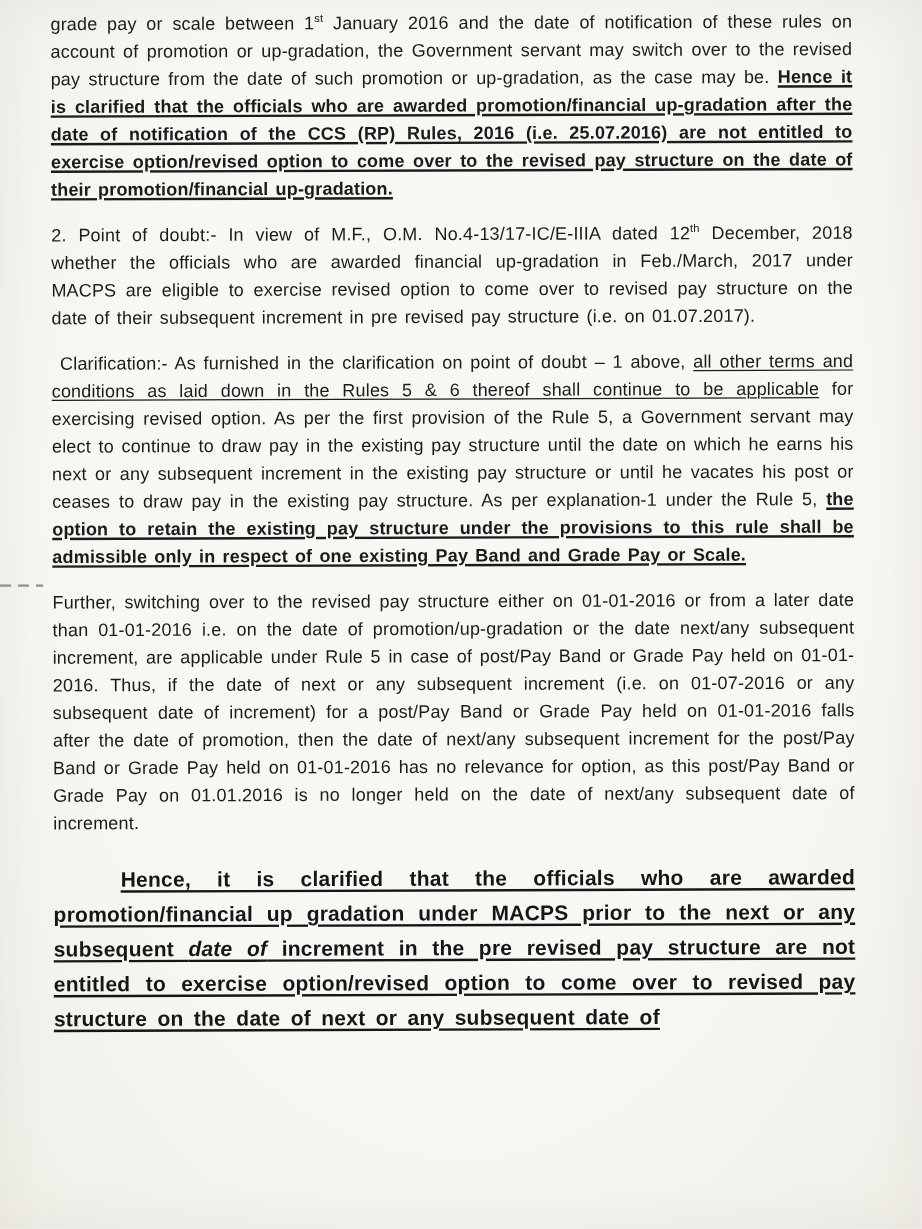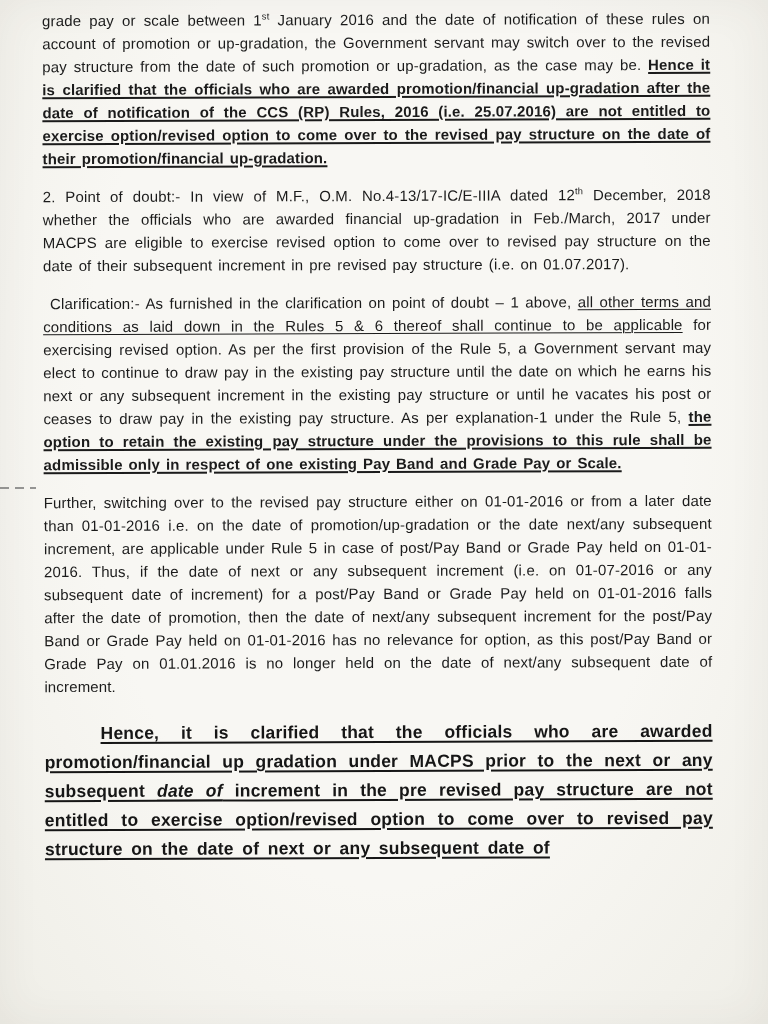--- a/index.html
+++ b/index.html
@@ -51,21 +51,21 @@
     font-weight: bold;
     text-align: justify;
     text-indent: 56px;
     letter-spacing: 0.2px;
     word-spacing: 3.5px;
     text-decoration: underline;
     text-decoration-thickness: 2px;
     text-underline-offset: 3px;
     color: #161616;
   }
-  .italic { font-style: italic; text-decoration: underline; }
+  .italic { font-style: italic; }
   sup {
     font-size: 0.62em;
     line-height: 0;
     vertical-align: super;
   }
   .artifact {
     position: absolute;
     left: 0px;
     top: 487px;
     width: 36px;

